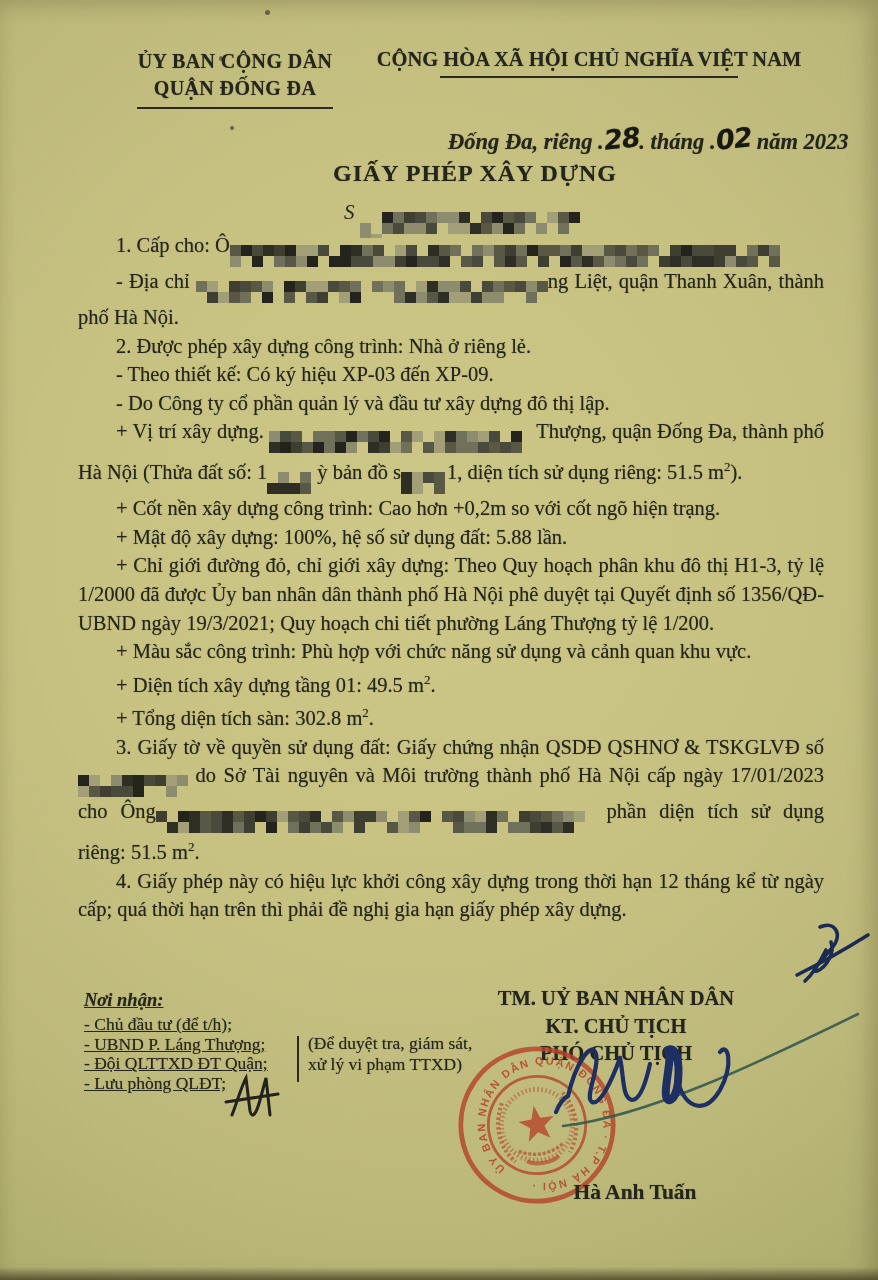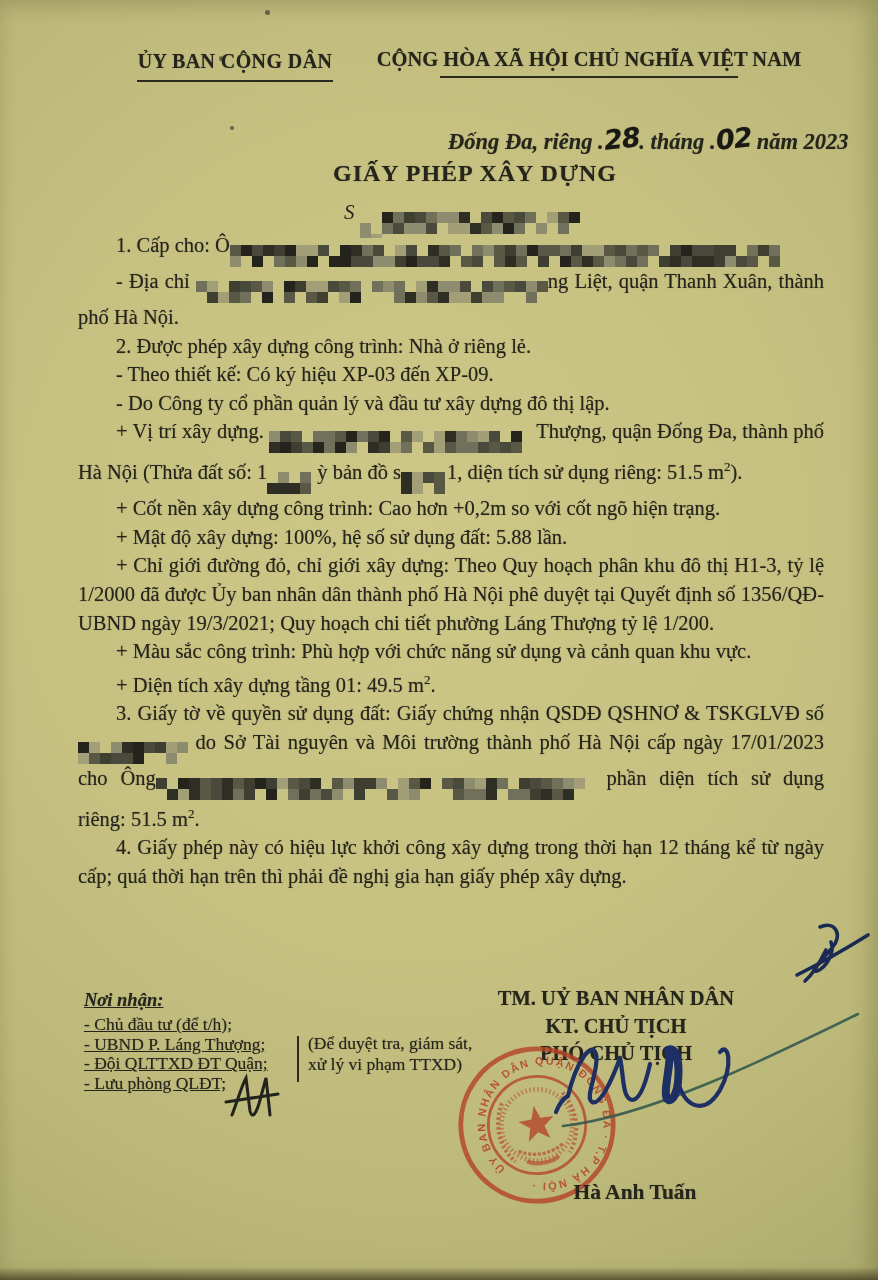--- a/index.html
+++ b/index.html
@@ -83,20 +83,21 @@
 <body>
 
 <div class="page">
 
   <div class="speck" style="left:265px;top:10px;width:5px;height:5px;"></div>
   <div class="speck" style="left:219px;top:56px;width:4px;height:5px;"></div>
   <div class="speck" style="left:230px;top:126px;width:4px;height:4px;"></div>
 
   <div class="hdr-left">
     <div>ỦY BAN CỘNG DÂN</div>
+    <div>QUẬN ĐỐNG ĐA</div>
     <div class="ul"></div>
   </div>
 
   <div class="hdr-right">
     <div class="l1">CỘNG HÒA XÃ HỘI CHỦ NGHĨA VIỆT NAM</div>
     <div class="ul"></div>
   </div>
 
   <div class="dateline">
     <span>Đống Đa, riêng .</span><span class="hand">28</span><span>. tháng .</span><span class="hand">02</span><span> năm 2023</span>
@@ -388,20 +389,21 @@
           <i style="width: 11px; height: 11px; background: rgb(46, 46, 37);"></i>
           <i style="width: 11px; height: 11px; background: rgb(162, 159, 120);"></i>
           <i style="width: 11px; height: 11px; background: transparent;"></i>
           <i style="width: 11px; height: 11px; background: rgb(88, 88, 68);"></i>
         </span>1, diện tích sử dụng riêng: 51.5 m<sup>2</sup>).</p>
       <p>+ Cốt nền xây dựng công trình: Cao hơn +0,2m so với cốt ngõ hiện trạng.</p>
       <p>+ Mật độ xây dựng: 100%, hệ số sử dụng đất: 5.88 lần.</p>
       <p>+ Chỉ giới đường đỏ, chỉ giới xây dựng: Theo Quy hoạch phân khu đô thị H1-3, tỷ lệ 1/2000 đã được Ủy ban nhân dân thành phố Hà Nội phê duyệt tại Quyết định số 1356/QĐ-UBND ngày 19/3/2021; Quy hoạch chi tiết phường Láng Thượng tỷ lệ 1/200.</p>
       <p>+ Màu sắc công trình: Phù hợp với chức năng sử dụng và cảnh quan khu vực.</p>
       <p>+ Diện tích xây dựng tầng 01: 49.5 m<sup>2</sup>.</p>
+      <p>+ Tổng diện tích sàn: 302.8 m<sup>2</sup>.</p>
       <p>3. Giấy tờ về quyền sử dụng đất: Giấy chứng nhận QSDĐ QSHNƠ &amp; TSKGLVĐ số <span class="redact" style="width: 110px; height: 22px;">
           <i style="width: 11px; height: 11px; background: rgb(36, 36, 28);"></i>
           <i style="width: 11px; height: 11px; background: rgb(162, 159, 120);"></i>
           <i style="width: 11px; height: 11px; background: transparent;"></i>
           <i style="width: 11px; height: 11px; background: rgb(142, 140, 111);"></i>
           <i style="width: 11px; height: 11px; background: rgb(46, 46, 37);"></i>
           <i style="width: 11px; height: 11px; background: rgb(36, 36, 28);"></i>
           <i style="width: 11px; height: 11px; background: rgb(73, 74, 60);"></i>
           <i style="width: 11px; height: 11px; background: rgb(62, 62, 49);"></i>
           <i style="width: 11px; height: 11px; background: rgb(162, 159, 120);"></i>

